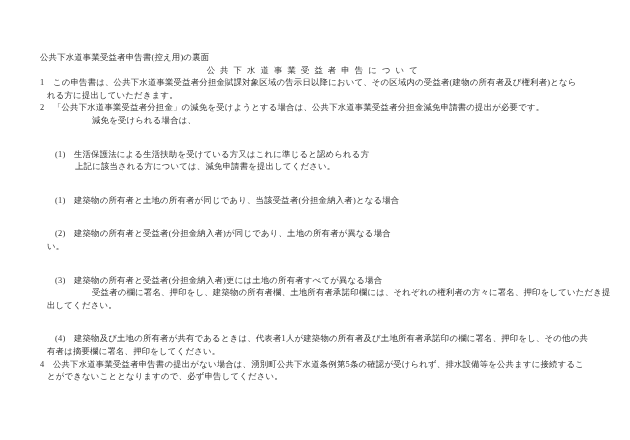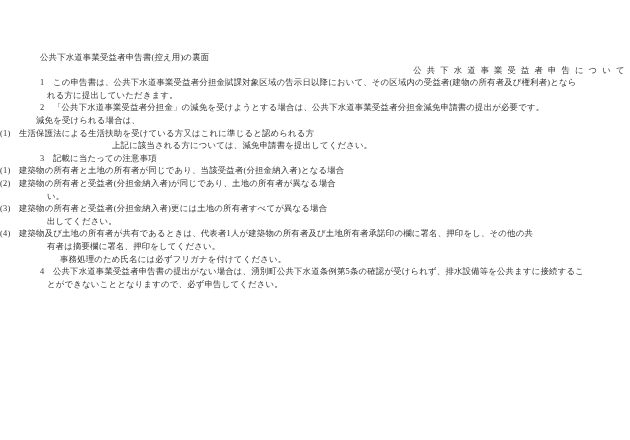--- a/index.html
+++ b/index.html
@@ -18,47 +18,46 @@
     padding-top:52px;
   }
   .line{
     font-size:8.4px;
     line-height:12.6px;
     white-space:nowrap;
     letter-spacing:0.2px;
   }
   .doc-title{padding-left:40px;}
   .doc-heading{
-    text-align:right;
+    text-align:center;
     letter-spacing:1.5px;
   }
   .in0{padding-left:40px;}
   .in1{padding-left:47px;}
-  .in2{}
+  .in2{padding-left:55px;margin-top:21px;}
   .in3{padding-left:60px;}
-  .in4{padding-left:36px;}
-  .in5{padding-left:112px;}
+  .in4{padding-left:92px;}
+  .in5{padding-left:75px;}
 </style>
 </head>
 <body>
 
 <div class="page">
   <div class="line doc-title">公共下水道事業受益者申告書(控え用)の裏面</div>
   <div class="line doc-heading">公 共 下 水 道 事 業 受 益 者 申 告 に つ い て</div>
 
   <div class="line in0">1　この申告書は、公共下水道事業受益者分担金賦課対象区域の告示日以降において、その区域内の受益者(建物の所有者及び権利者)となら</div>
   <div class="line in1">れる方に提出していただきます。</div>
   <div class="line in0">2　「公共下水道事業受益者分担金」の減免を受けようとする場合は、公共下水道事業受益者分担金減免申請書の提出が必要です。</div>
   <div class="line in4">減免を受けられる場合は、</div>
   <div class="line in2">(1)　生活保護法による生活扶助を受けている方又はこれに準じると認められる方</div>
   <div class="line in5">上記に該当される方については、減免申請書を提出してください。</div>
-  <div class="line in0">3　記載に当たっての注意事項</div>
   <div class="line in2">(1)　建築物の所有者と土地の所有者が同じであり、当該受益者(分担金納入者)となる場合</div>
   <div class="line in2">(2)　建築物の所有者と受益者(分担金納入者)が同じであり、土地の所有者が異なる場合</div>
   <div class="line in1">い。</div>
   <div class="line in2">(3)　建築物の所有者と受益者(分担金納入者)更には土地の所有者すべてが異なる場合</div>
+  <div class="line in4">受益者の欄に署名、押印をし、建築物の所有者欄、土地所有者承諾印欄には、それぞれの権利者の方々に署名、押印をしていただき提</div>
   <div class="line in1">出してください。</div>
   <div class="line in2">(4)　建築物及び土地の所有者が共有であるときは、代表者1人が建築物の所有者及び土地所有者承諾印の欄に署名、押印をし、その他の共</div>
   <div class="line in1">有者は摘要欄に署名、押印をしてください。</div>
-  <div class="line in3">事務処理のため氏名には必ずフリガナを付けてください。</div>
   <div class="line in0">4　公共下水道事業受益者申告書の提出がない場合は、湧別町公共下水道条例第5条の確認が受けられず、排水設備等を公共ますに接続するこ</div>
   <div class="line in1">とができないこととなりますので、必ず申告してください。</div>
 </div>
 
 </body></html>

